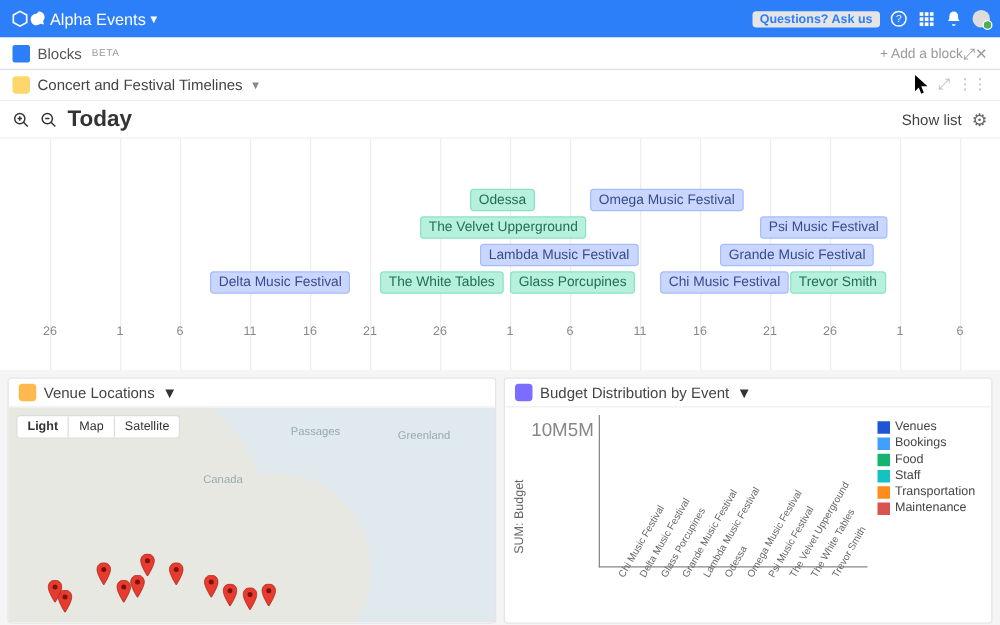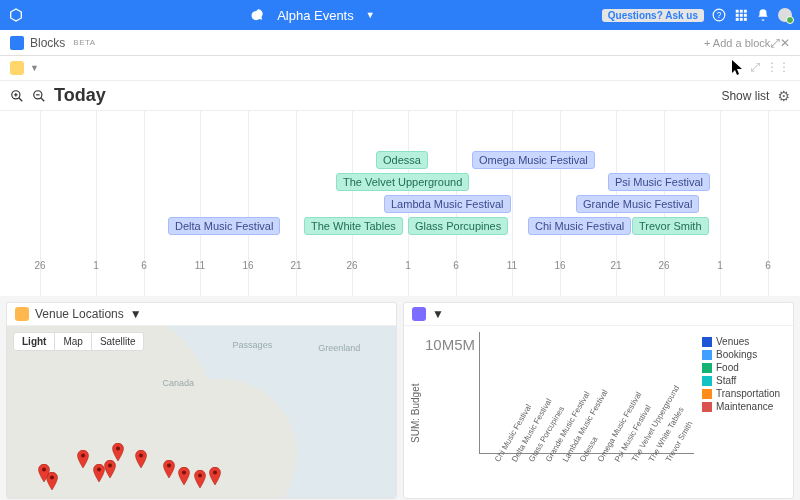--- a/index.html
+++ b/index.html
@@ -1,21 +1,21 @@
 <!DOCTYPE html>
 <html><head>
 <meta charset="utf-8">
 <style>
   * { box-sizing: border-box; margin: 0; padding: 0; }
   body { font-family: -apple-system, BlinkMacSystemFont, "Segoe UI", Helvetica, Arial, sans-serif; font-size: 12px; color: #333; background: #f5f5f5; width: 800px; height: 500px; overflow: hidden; }
 
   
   .topbar { background:#2d7ff9; height:30px; display:flex; align-items:center; color:#fff; padding:0 8px; }
   .topbar .left-logo { display:flex; align-items:center; gap:6px; }
-  .topbar .center { flex:1; display:flex; justify-content:center; align-items:center; gap:12px; font-size:13px; }
+  .topbar .center { flex:1; display:flex; justify-content:flex-start; align-items:center; gap:2px; font-size:13px; }
   .topbar .right-icons { display:flex; align-items:center; gap:8px; font-size:12px; }
   .ask-btn { background:#e5e5e5; color:#2d7ff9; border-radius:3px; padding:1px 6px; font-size:10px; font-weight:600; white-space:nowrap; }
   .topbar svg { fill:#fff; }
   .avatar-dot { width:14px; height:14px; border-radius:50%; background:#ddd; position:relative; }
   .avatar-dot::after { content:""; position:absolute; right:-2px; bottom:-2px; width:6px; height:6px; background:#4caf50; border-radius:50%; border:1px solid #fff; }
 
   
   .subheader { background:#fff; border-bottom:1px solid #e0e0e0; height:26px; display:flex; align-items:center; padding:0 10px; justify-content:space-between; color:#555; }
   .subheader .left { display:flex; align-items:center; gap:6px; font-size:12px; }
   .sub-logo { width:14px; height:14px; background:#2d7ff9; border-radius:2px; display:inline-block; }
@@ -142,20 +142,21 @@
   </div>
   <div class="right">
     <span class="right-link">+ Add a block</span>
     <span class="iconbtn">⤢</span>
     <span class="iconbtn">✕</span>
   </div>
 </div>
 
 <div class="block-title">
   <span class="block-chip"></span>
+  <span class="name">Concert and Festival Timelines</span>
   <span class="caret">▼</span>
   <div class="block-header-right">
     <svg class="cursor-arrow" style="position:static" width="12" height="16" viewBox="0 0 12 16">
         <path d="M0 0l0 13 3-3 2 5 2-1-2-5 5 0z" fill="#000"></path>
       </svg>
     <span class="iconbtn">⤢</span>
     <span class="iconbtn">⋮⋮</span>
   </div>
 </div>
 
@@ -296,20 +297,21 @@
               <path fill="#e63b2e" stroke="#a01e14" d="M12 0C6 0 1 5 1 11c0 8 11 25 11 25s11-17 11-25C23 5 18 0 12 0z"></path>
               <circle cx="12" cy="11" r="4" fill="#7a120c"></circle>
             </svg></div>
         </div>
     </div>
   </div>
 
   <div class="panel">
     <div class="panel-head">
       <span class="block-chip purple"></span>
+      <span class="name">Budget Distribution by Event</span>
       <span class="caret">▼</span>
     </div>
     <div class="panel-body">
       <div class="chart-area">
         <div class="y-caption">SUM: Budget</div>
         <div class="y-ticks">
           <span>10M</span>
           <span>5M</span>
           <span></span>
         </div>

